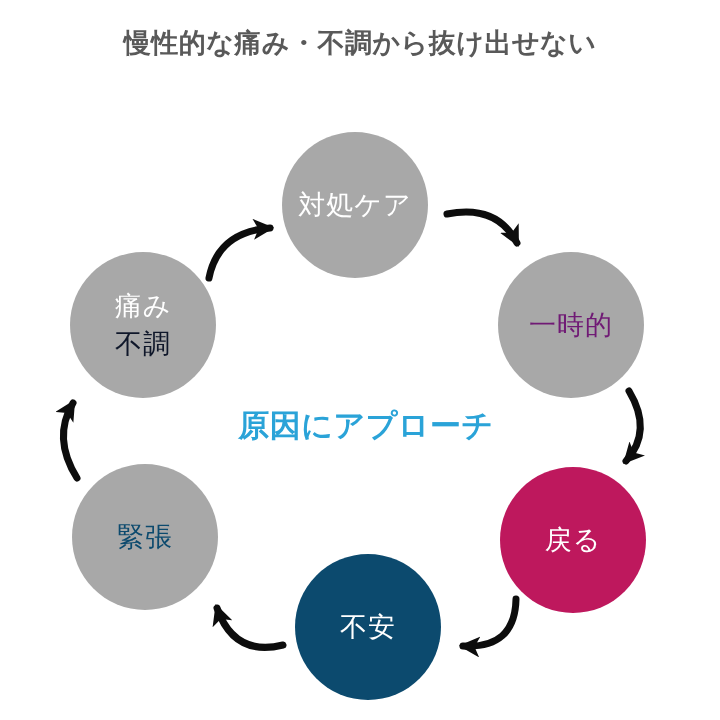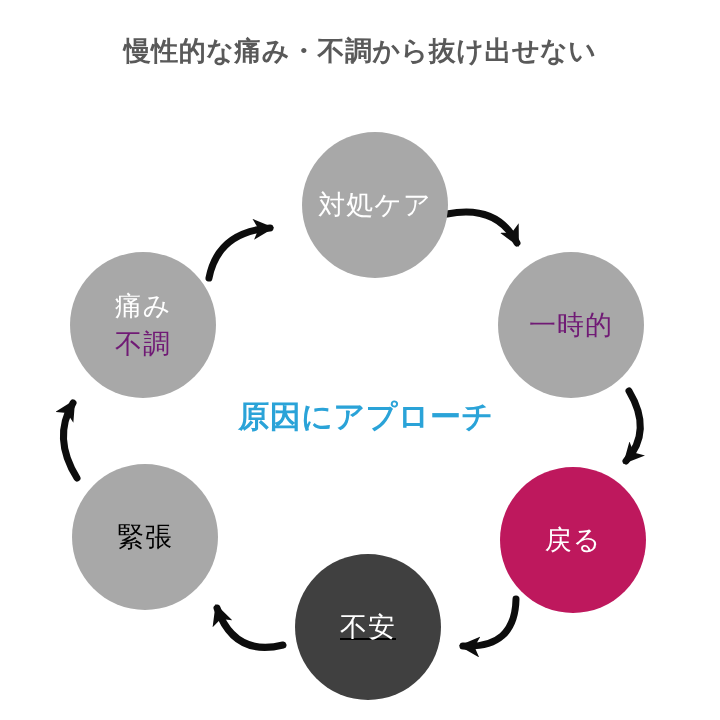--- a/index.html
+++ b/index.html
@@ -18,21 +18,20 @@
   .title {
     position: absolute;
     top: 27px;
     left: 0;
     width: 720px;
     text-align: center;
     font-size: 27px;
     font-weight: 600;
     line-height: 33px;
     letter-spacing: 0.5px;
-    margin-top: 8px;
   }
   .title span { display: block; }
   .arrow-layer {
     position: absolute;
     top: 0;
     left: 0;
     pointer-events: none;
   }
   .node {
     position: absolute;
@@ -43,21 +42,21 @@
     flex-direction: column;
     align-items: center;
     justify-content: center;
     font-size: 27px;
     font-weight: 500;
     line-height: 1.42;
     letter-spacing: 1px;
     text-align: center;
   }
   .node span { display: block; }
-  .node-coping-care    { left: 302px; top: 132px; }
+  .node-coping-care    { left: 282px; top: 132px; }
   .node-temp-relief    { left: 498px; top: 252px; }
   .node-returns        { left: 500px; top: 467px; }
   .node-anxiety        { left: 295px; top: 554px; }
   .node-tension        { left:  72px; top: 464px; }
   .node-pain           { left:  70px; top: 252px; }
   .center-message {
     position: absolute;
     left: 366px;
     top: 417px;
     transform: translate(-50%, -50%);
@@ -98,30 +97,30 @@
   </div>
 
   <div class="node node-temp-relief" style="background-color: rgb(168, 168, 168);">
     <span style="color: #701a75;">一時的</span>
   </div>
 
   <div class="node node-returns" style="background-color: #be185d;">
     <span style="color: rgb(255, 255, 255);">戻る</span>
   </div>
 
-  <div class="node node-anxiety" style="background-color: #404040; text-decoration: underline;">
+  <div class="node node-anxiety" style="background-color: #0c4a6e;">
     <span style="color: rgb(255, 255, 255);">不安</span>
   </div>
 
   <div class="node node-tension" style="background-color: rgb(168, 168, 168);">
-    <span style="color: #000000;">緊張</span>
+    <span style="color: #0c4a6e;">緊張</span>
   </div>
 
   <div class="node node-pain" style="background-color: rgb(168, 168, 168);">
     <span style="color: rgb(255, 255, 255);">痛み</span>
-    <span style="color: #701a75;">不調</span>
+    <span style="color: #0f172a;">不調</span>
   </div>
 
-  <div class="center-message" style="color: rgb(42, 163, 216);">
+  <div class="center-message" style="color: rgb(42, 163, 216); margin-top: 9px;">
     <span>原因にアプローチ</span>
   </div>
 
 </div>
 
 </body></html>

